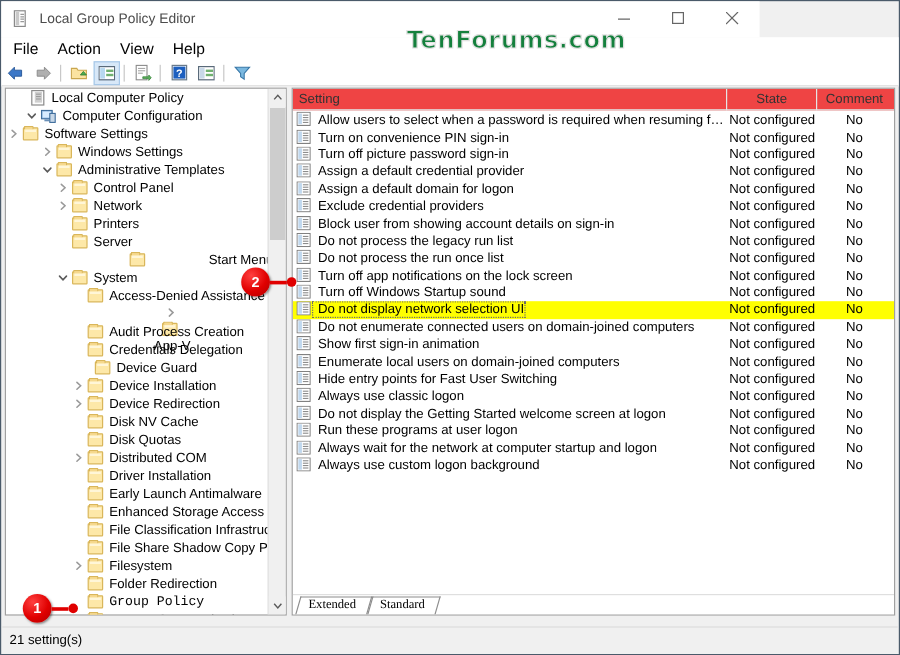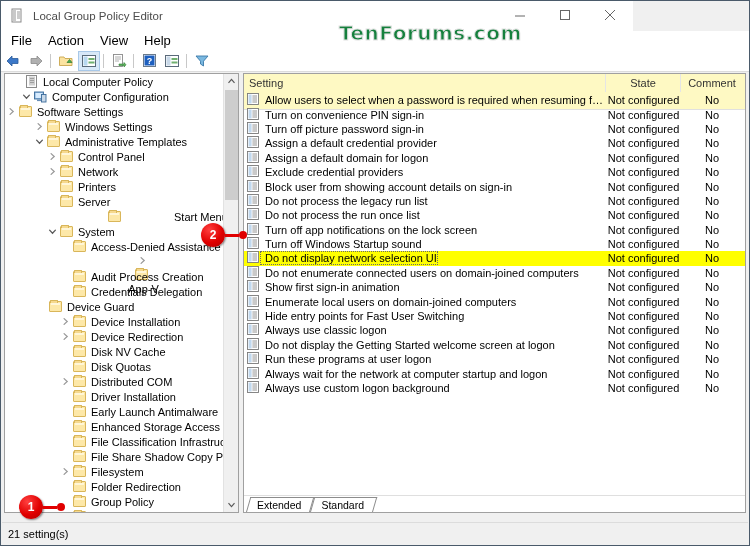--- a/index.html
+++ b/index.html
@@ -184,22 +184,22 @@
   
   #list-pane {
     position: absolute; left: 241px; top: 1px;
     width: 503px; height: 440px;
     background: #ffffff;
     border: 1px solid #a0a0a0;
     overflow: hidden;
   }
   #list-header {
     position: absolute; left: 0; top: 0;
-    width: 501px; height: 36px;
-    background: #fef9c3;
+    width: 501px; height: 18px;
+    background: #ef4444;
     border-bottom: 1px solid #e0e0e0;
     display: flex;
   }
   .hcell {
     font-size: 11px; color: #333;
     display: flex; align-items: center;
     border-right: 1px solid #e5e5e5;
     padding-left: 5px;
     height: 18px;
   }
@@ -233,20 +233,21 @@
   .c-comment { width: 62px; text-align: center; }
 
   
   #list-tabs {
     position: absolute; left: 0; bottom: 0;
     width: 501px; height: 17px;
     background: #ffffff;
     border-top: 1px solid #dfdfdf;
     display: flex; align-items: flex-end;
     padding-left: 2px;
+    font-family: Liberation Serif, serif;
   }
   .tabshape {
     position: relative;
     height: 15px;
     display: flex; align-items: center;
     font-size: 10.5px;
     padding: 0 9px 0 11px;
     color: #000;
   }
   .tabshape::before {
@@ -547,21 +548,21 @@
             </span>
             <span class="tlabel">Audit Process Creation</span>
           </div>
           <div class="tnode" style="padding-left: 54px;">
             <span class="chev"></span>
             <span class="tico">
               <span class="folder"></span>
             </span>
             <span class="tlabel">Credentials Delegation</span>
           </div>
-          <div class="tnode" style="padding-left: 30px;">
+          <div class="tnode" style="padding-left: 60px;">
             <span class="chev"></span>
             <span class="tico">
               <span class="folder"></span>
             </span>
             <span class="tlabel">Device Guard</span>
           </div>
           <div class="tnode" style="padding-left: 54px;">
             <span class="chev">
               <svg width="9" height="9" viewBox="0 0 9 9">
                 <path d="M3.1 1.6 L6.2 4.5 L3.1 7.4" fill="none" stroke="#9a9a9a" stroke-width="1.3" stroke-linecap="round"></path>
@@ -654,21 +655,21 @@
             </span>
             <span class="tlabel">Filesystem</span>
           </div>
           <div class="tnode" style="padding-left: 54px;">
             <span class="chev"></span>
             <span class="tico">
               <span class="folder"></span>
             </span>
             <span class="tlabel">Folder Redirection</span>
           </div>
-          <div class="tnode" style="padding-left: 54px;">
+          <div class="tnode" style="padding-left: 54px; font-family: Liberation Mono, monospace;">
             <span class="chev"></span>
             <span class="tico">
               <span class="folder"></span>
             </span>
             <span class="tlabel">Group Policy</span>
           </div>
           <div class="tnode" style="padding-left: 54px;">
             <span class="chev"></span>
             <span class="tico">
               <span class="folder"></span>

